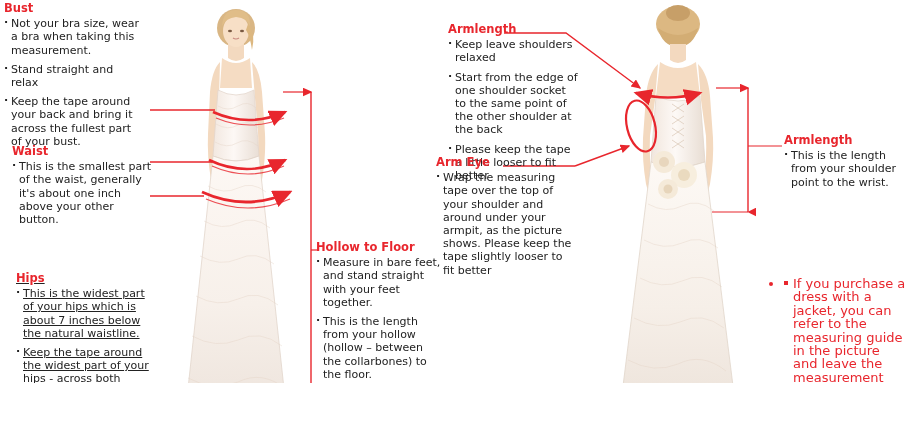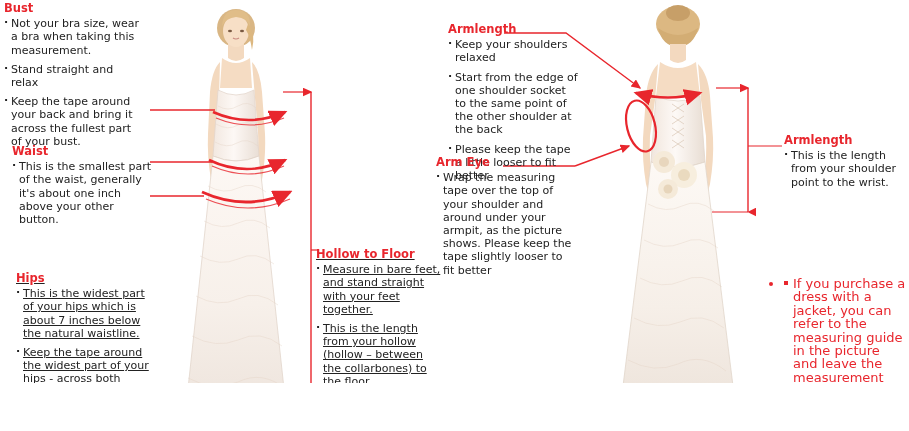--- a/index.html
+++ b/index.html
@@ -260,32 +260,32 @@
   </div>
 
   <div class="block" style="left:16px; top:272px; width:140px;text-decoration:underline;">
     <span class="heading">Hips</span>
     <ul>
       <li>This is the widest part of your hips which is about 7 inches below the natural waistline.</li>
       <li>Keep the tape around the widest part of your hips - across both hipbones.</li>
     </ul>
   </div>
 
-  <div class="block" style="left:316px; top:248px; width:128px;text-decoration:underline;">
+  <div class="block" style="left:316px; top:241px; width:128px;">
     <span class="heading">Hollow to Floor</span>
     <ul>
       <li>Measure in bare feet, and stand straight with your feet together.</li>
       <li>This is the length from your hollow (hollow – between the collarbones) to the floor.</li>
     </ul>
   </div>
 
   <div class="block" style="left:448px; top:23px; width:132px;">
     <span class="heading">Armlength</span>
     <ul>
-      <li>Keep your shoulders relaxed</li>
+      <li>Keep leave shoulders relaxed</li>
       <li>Start from the edge of one shoulder socket to the same point of the other shoulder at the back</li>
       <li>Please keep the tape a little looser to fit better</li>
     </ul>
   </div>
 
   <div class="block" style="left:436px; top:156px; width:140px;">
     <span class="heading">Arm Eye</span>
     <ul>
       <li>Wrap the measuring tape over the top of your shoulder and around under your armpit, as the picture shows. Please keep the tape slightly looser to fit better</li>
     </ul>

